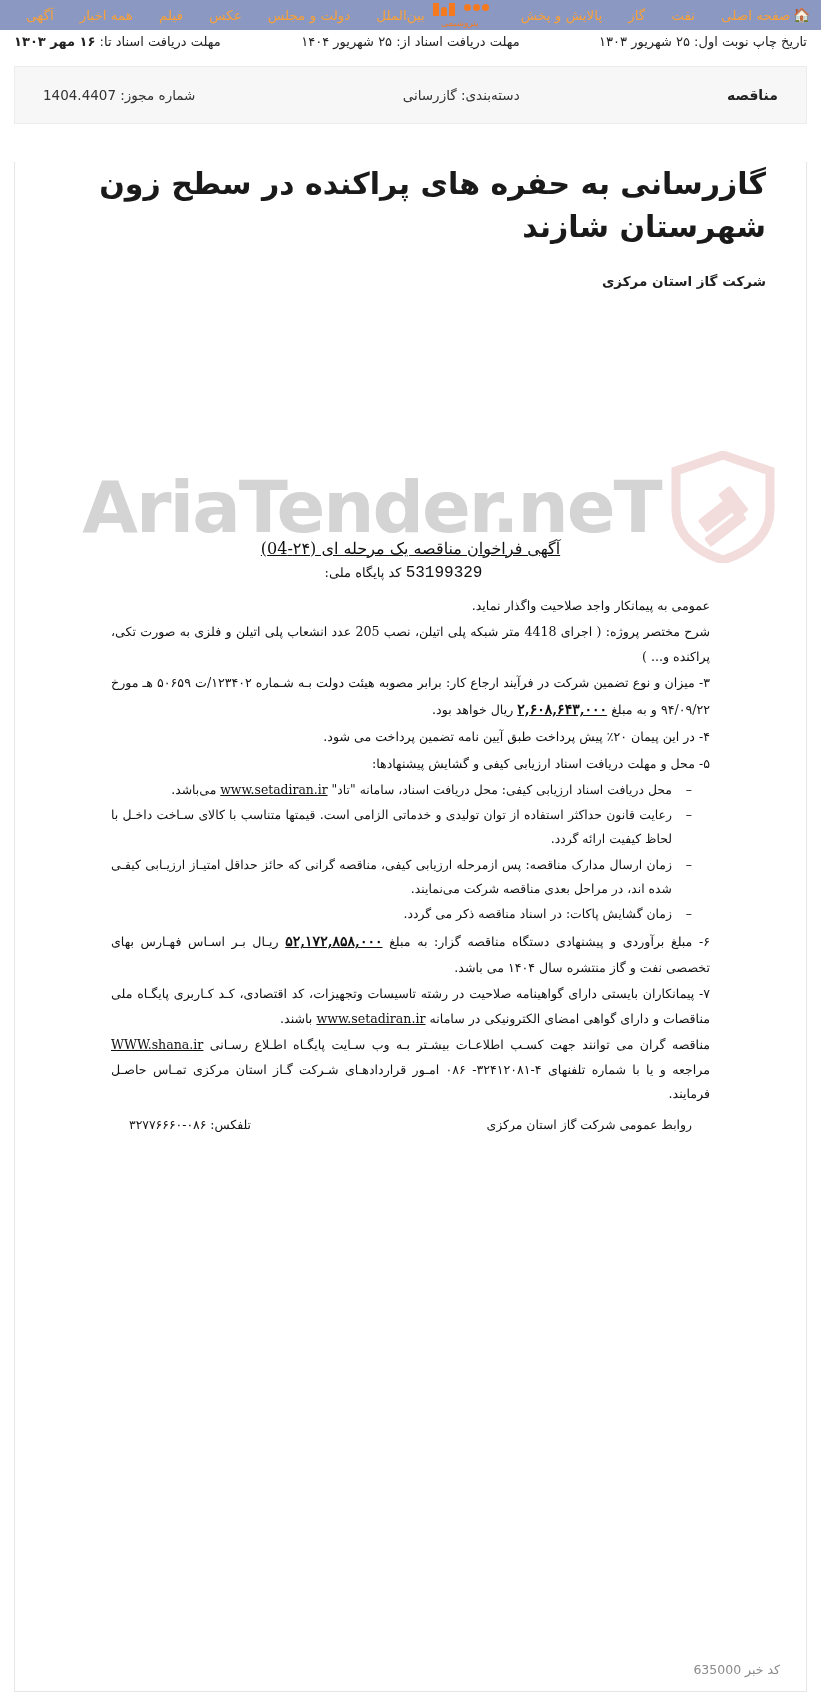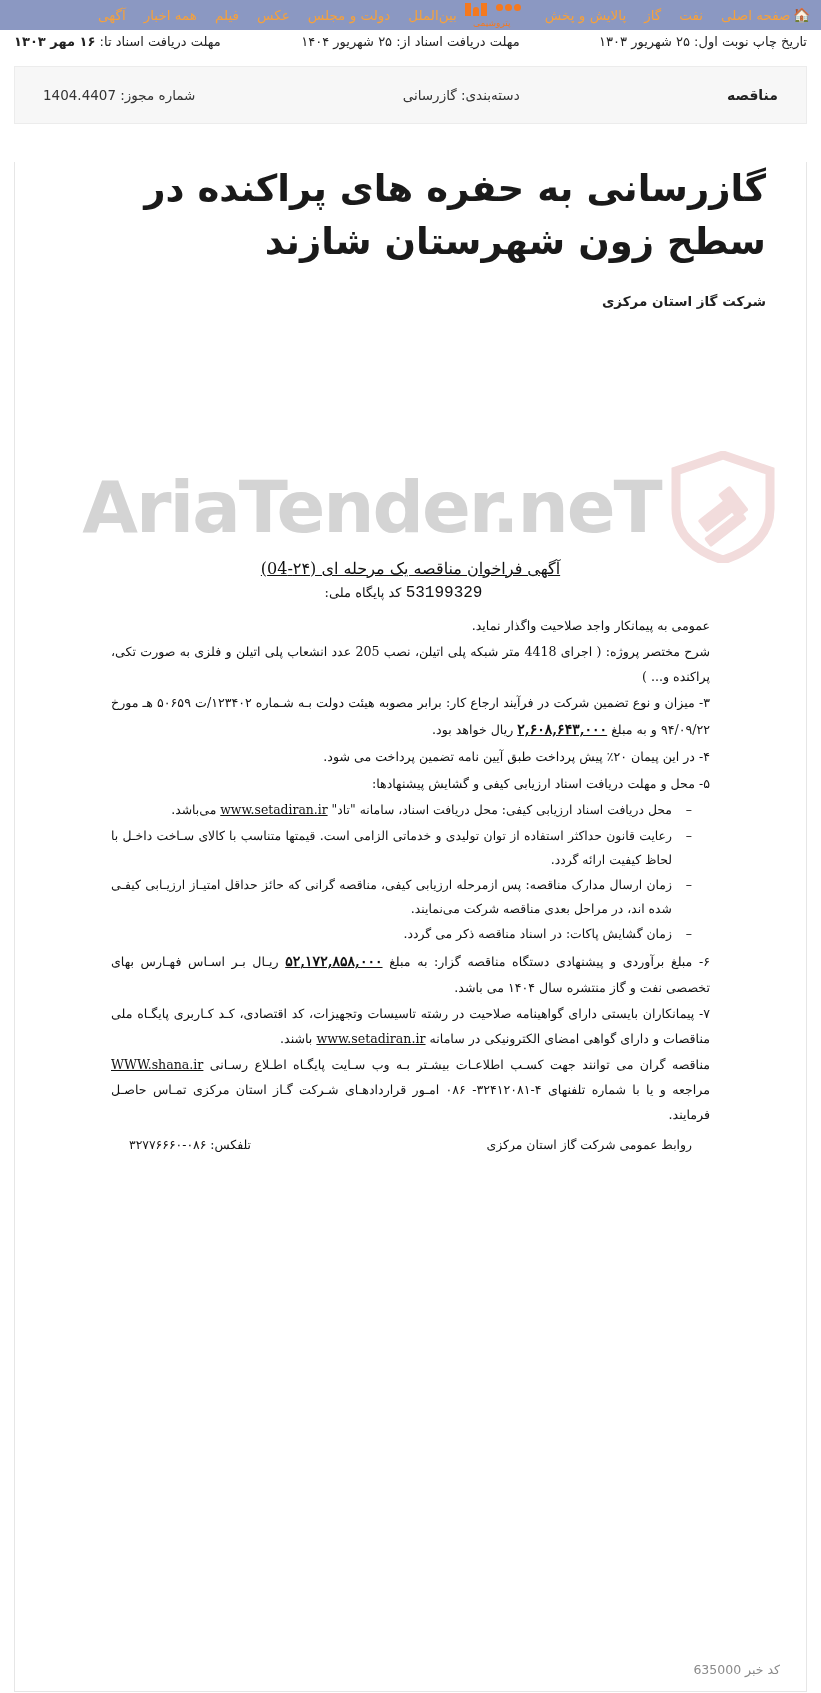--- a/index.html
+++ b/index.html
@@ -34,21 +34,21 @@
     color: #f5a623;
     font-size: 14px;
     line-height: 1;
     margin: 0 6px 0 3px;
     flex: 0 0 auto;
   }
   .nav-item {
     color: #f6a13c;
     font-size: 13.5px;
     white-space: nowrap;
-    margin-left: 18px;
+    margin-left: 26px;
     flex: 0 0 auto;
     letter-spacing: 0;
   }
   .nav-logo {
     flex: 0 0 auto;
     margin: 0 6px;
     width: 58px;
     height: 26px;
     position: relative;
   }
@@ -147,21 +147,21 @@
     background: #ffffff;
     border: 1px solid #e6e6e6;
     border-top: 0;
     min-height: 1530px;
     position: relative;
     padding-bottom: 40px;
   }
 
   .doc-title {
     margin: 38px 40px 0 40px;
-    font-size: 37px;
+    font-size: 30px;
     line-height: 1.45;
     font-weight: bold;
     color: #1a1a1a;
     text-align: right;
     direction: rtl;
   }
 
   .doc-org {
     margin: 24px 40px 0 40px;
     font-size: 13.5px;

